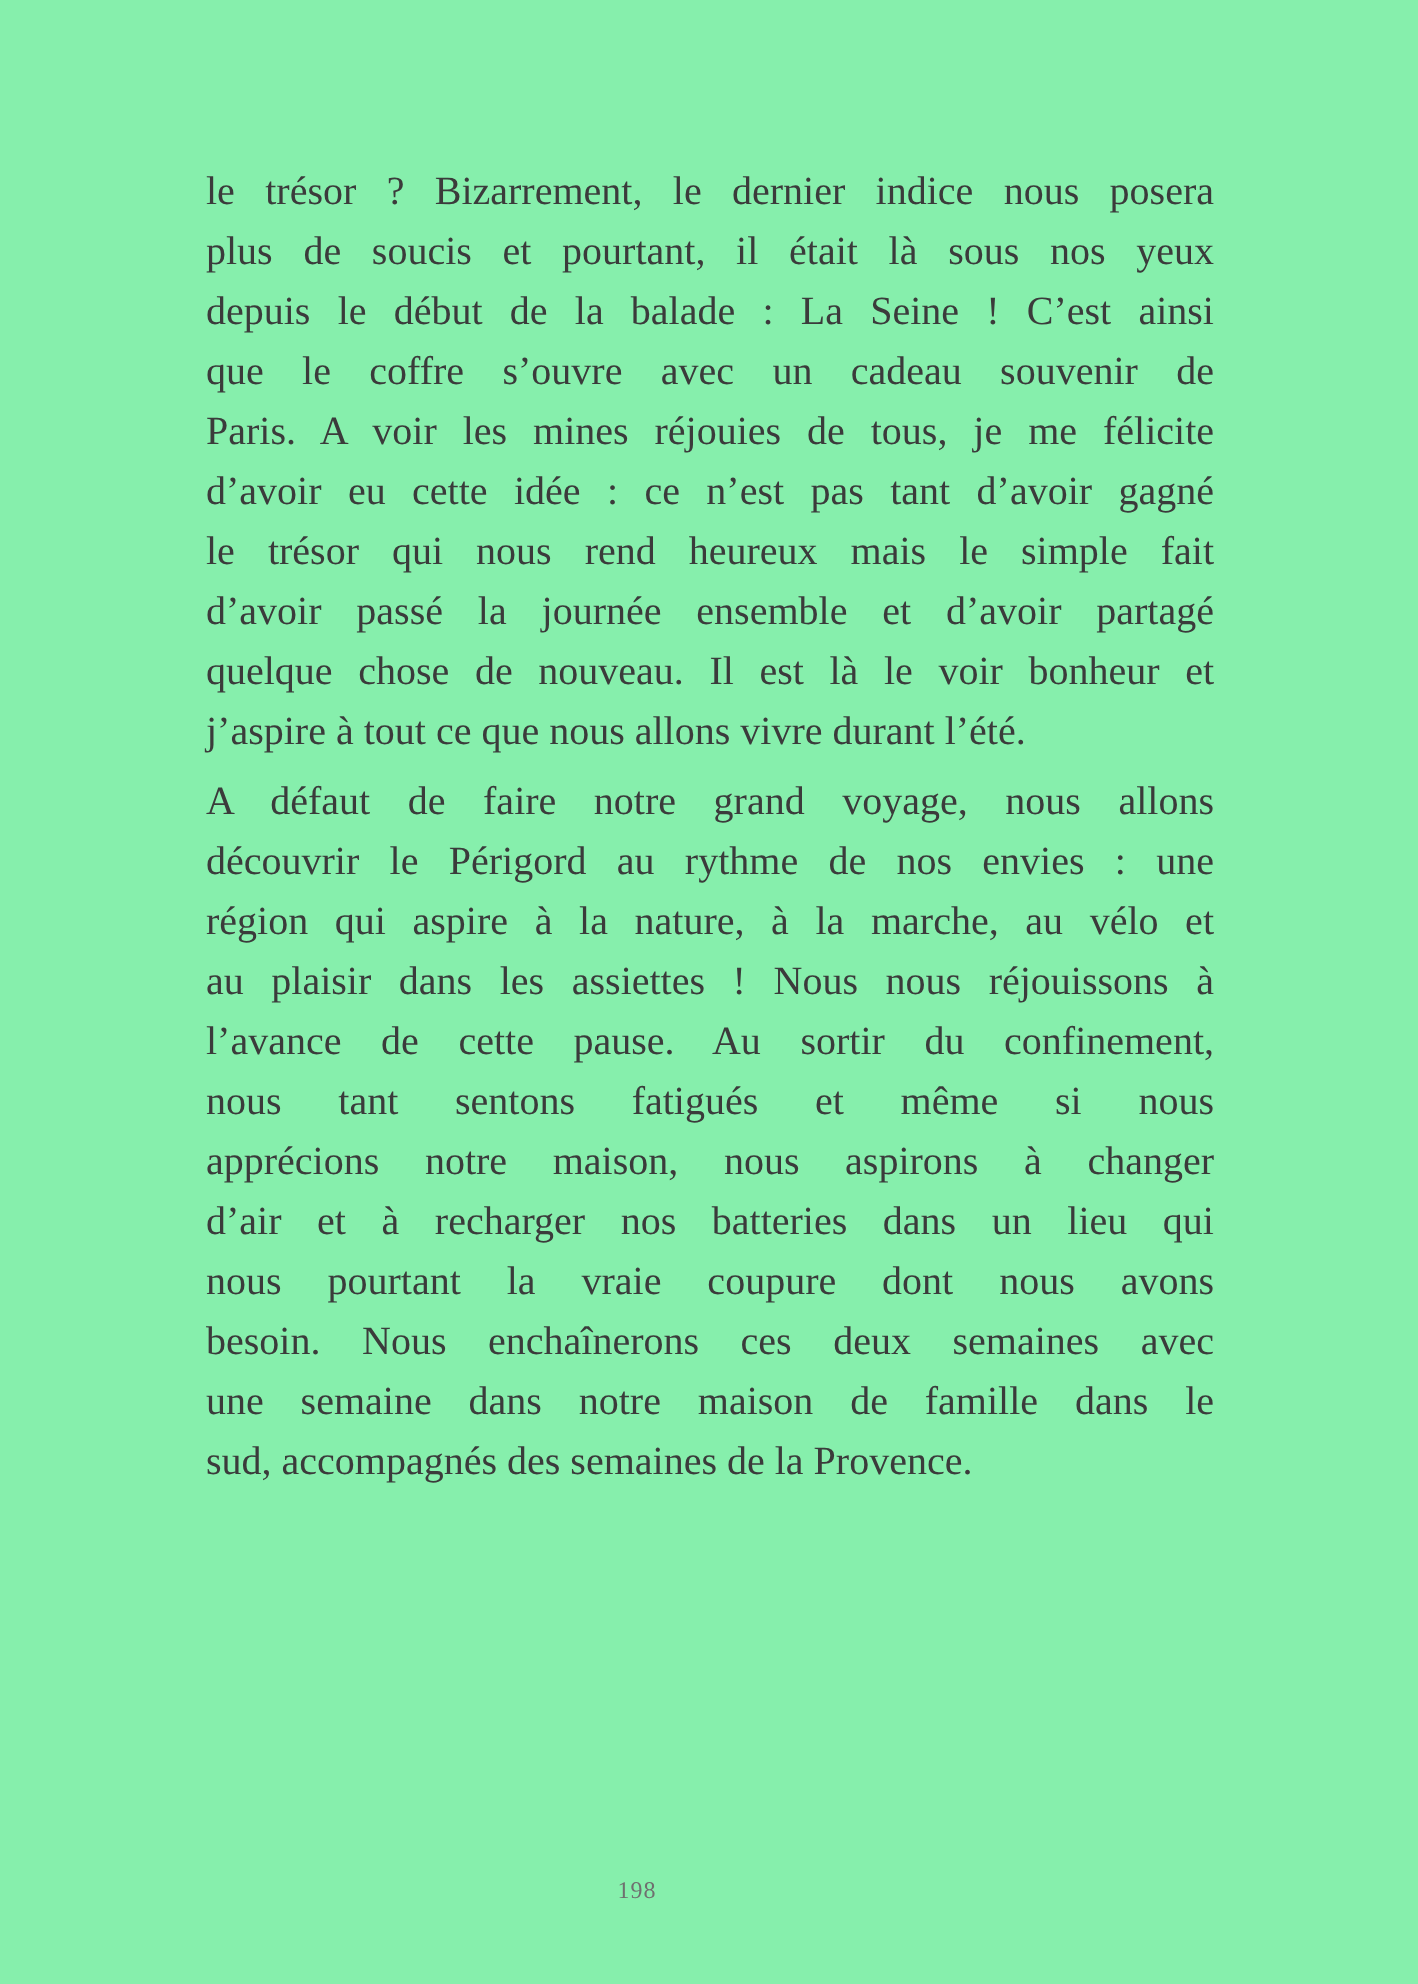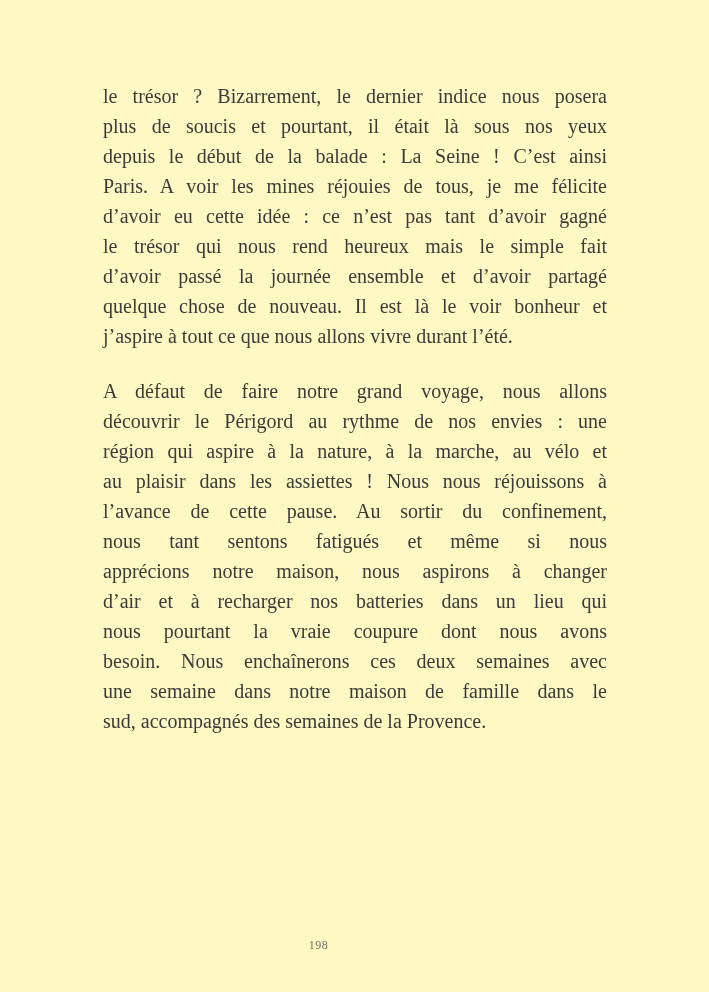--- a/index.html
+++ b/index.html
@@ -4,35 +4,35 @@
   <style>
     html, body {
       margin: 0;
       padding: 0;
       background: #ffffff;
     }
     .page {
       position: relative;
       width: 709px;
       height: 992px;
-      background: #fef9c3;
+      background: #86efac;
       overflow: hidden;
       font-family: "Liberation Serif", "DejaVu Serif", serif;
     }
     .text-block {
       position: absolute;
       left: 103px;
       width: 504px;
       top: 81px;
       color: #3b3b3b;
       font-size: 20px;
       line-height: 30px;
     }
     .para + .para {
-      margin-top: 25px;
+      margin-top: 5px;
     }
     .line {
       text-align: justify;
       text-align-last: justify;
       white-space: normal;
     }
     .line.last {
       text-align-last: left;
     }
     .page-number {
@@ -48,20 +48,21 @@
   </style>
 </head>
 <body>
 
 <div class="page">
   <div class="text-block" id="text-block">
       <div class="para">
         <div class="line">le trésor ? Bizarrement, le dernier indice nous posera</div>
         <div class="line">plus de soucis et pourtant, il était là sous nos yeux</div>
         <div class="line">depuis le début de la balade : La Seine ! C’est ainsi</div>
+        <div class="line">que le coffre s’ouvre avec un cadeau souvenir de</div>
         <div class="line">Paris. A voir les mines réjouies de tous, je me félicite</div>
         <div class="line">d’avoir eu cette idée : ce n’est pas tant d’avoir gagné</div>
         <div class="line">le trésor qui nous rend heureux mais le simple fait</div>
         <div class="line">d’avoir passé la journée ensemble et d’avoir partagé</div>
         <div class="line">quelque chose de nouveau. Il est là le voir bonheur et</div>
         <div class="line last">j’aspire à tout ce que nous allons vivre durant l’été.</div>
       </div>
       <div class="para">
         <div class="line">A défaut de faire notre grand voyage, nous allons</div>
         <div class="line">découvrir le Périgord au rythme de nos envies : une</div>

